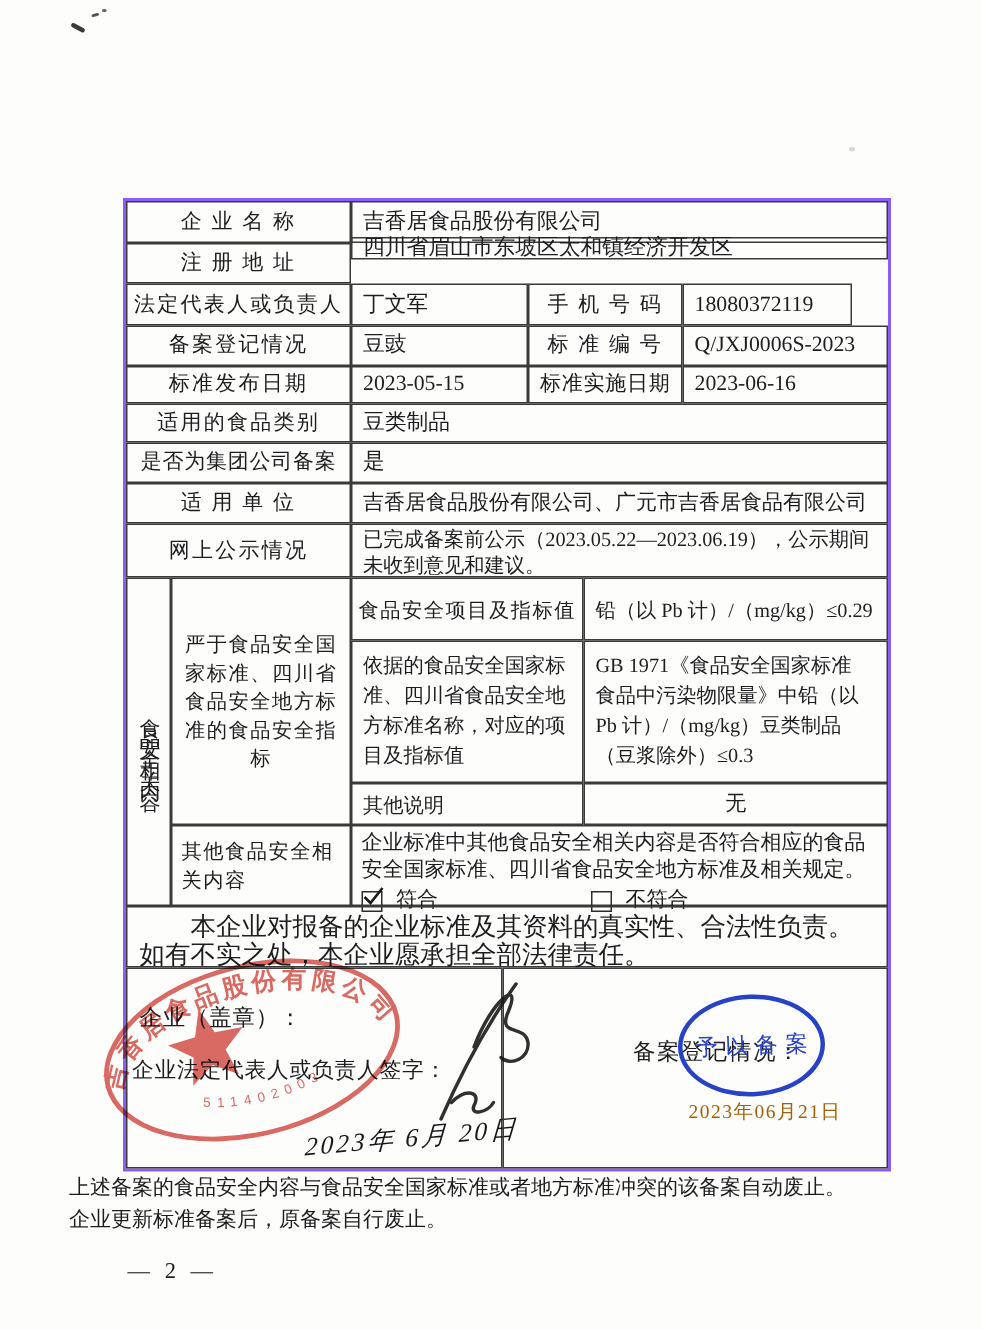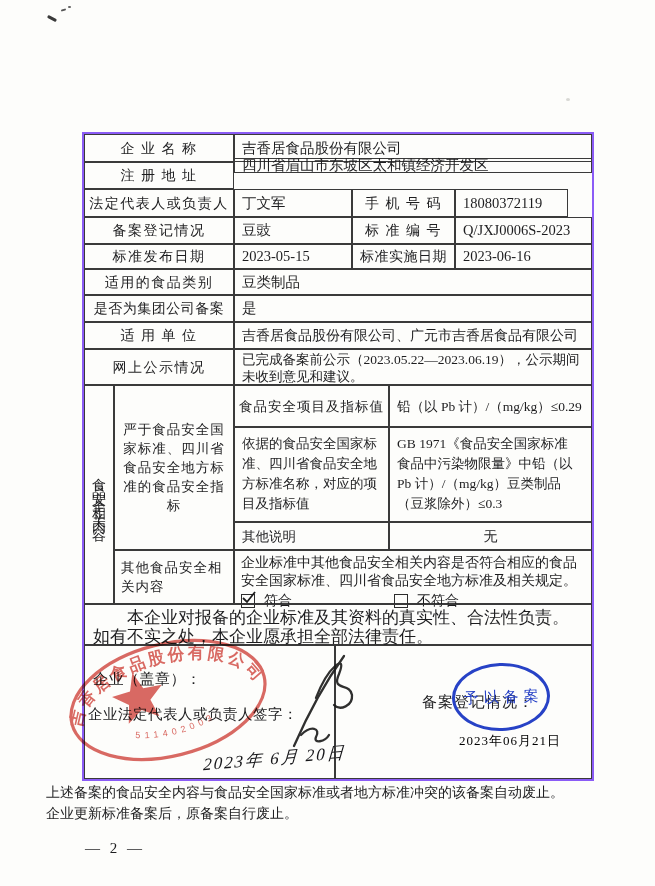--- a/index.html
+++ b/index.html
@@ -28,21 +28,21 @@
   .cbx svg{position:absolute;left:-1px;top:-5px;}
   .sig-label{position:absolute;font-size:15px;letter-spacing:0.5px;white-space:nowrap;}
   .hand-date{position:absolute;left:118px;top:104px;font-size:17px;font-style:italic;
              letter-spacing:2px;transform:rotate(-5deg) skewX(-8deg);color:#17171a;white-space:nowrap;}
   .seal-svg{position:absolute;left:58px;top:634px;mix-blend-mode:multiply;opacity:0.88;}
   .sign-svg{position:absolute;left:258px;top:638px;}
   .blue-oval{position:absolute;left:452px;top:663px;width:92px;height:62px;
              border:3px solid #2742c6;border-radius:50%;display:flex;align-items:center;
              justify-content:center;transform:rotate(-2deg);}
   .blue-oval span{font-size:15px;color:#2742c6;letter-spacing:5px;white-space:nowrap;padding-left:5px;}
-  .filing-date{position:absolute;left:459px;top:732px;font-size:13px;color:#000000;
+  .filing-date{position:absolute;left:459px;top:732px;font-size:13px;color:#a16207;
                letter-spacing:1px;white-space:nowrap;}
   .filing-label{position:absolute;left:86px;top:48px;font-size:15px;letter-spacing:1px;white-space:nowrap;}
   .footer-note{position:absolute;left:46px;top:783px;width:580px;font-size:14px;
                line-height:20.5px;white-space:nowrap;}
   .pageno{position:absolute;left:85px;top:840px;font-size:15px;letter-spacing:3px;}
   .mark{position:absolute;background:#3a3a3a;border-radius:2px;}
   .speck{position:absolute;width:4px;height:3px;background:#d8d8d4;border-radius:50%;}
 </style>
 </head>
 <body>

